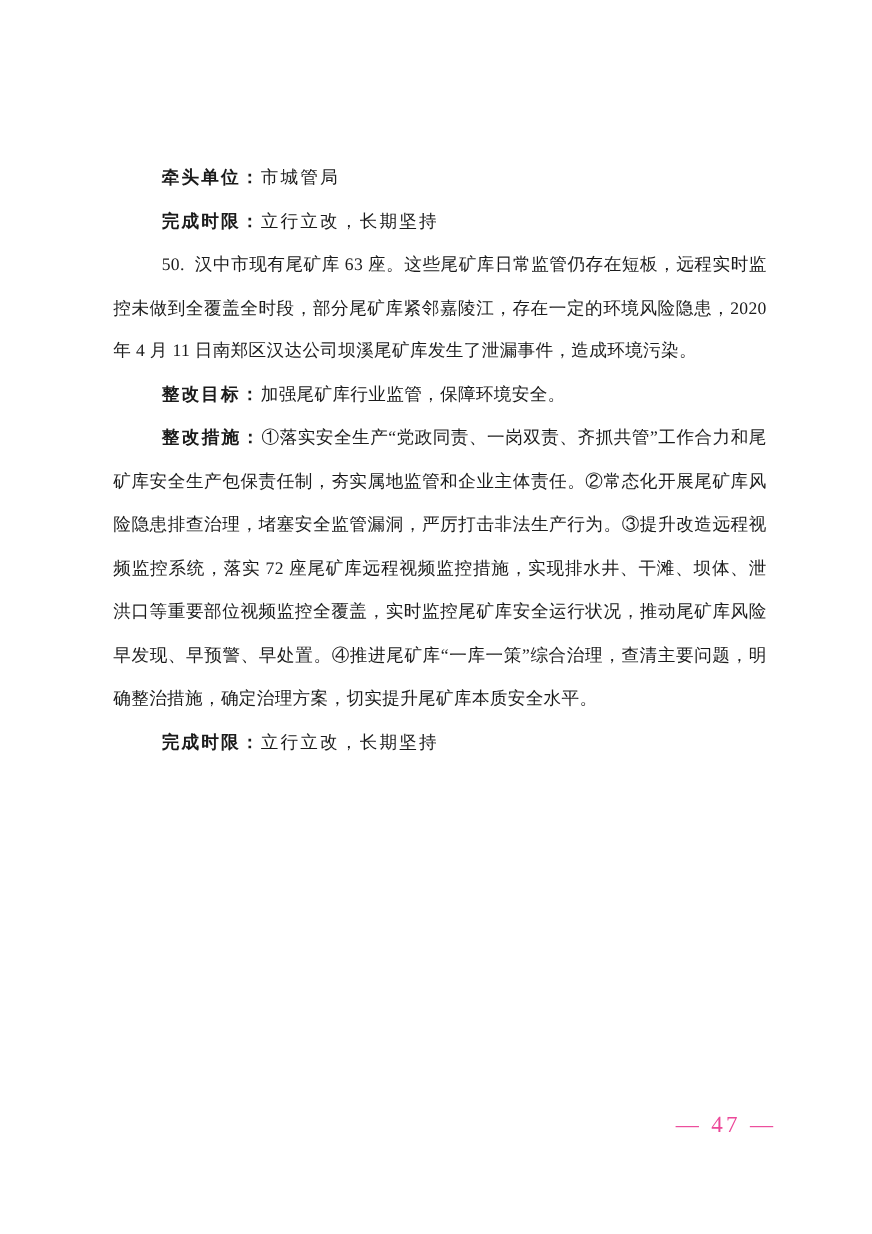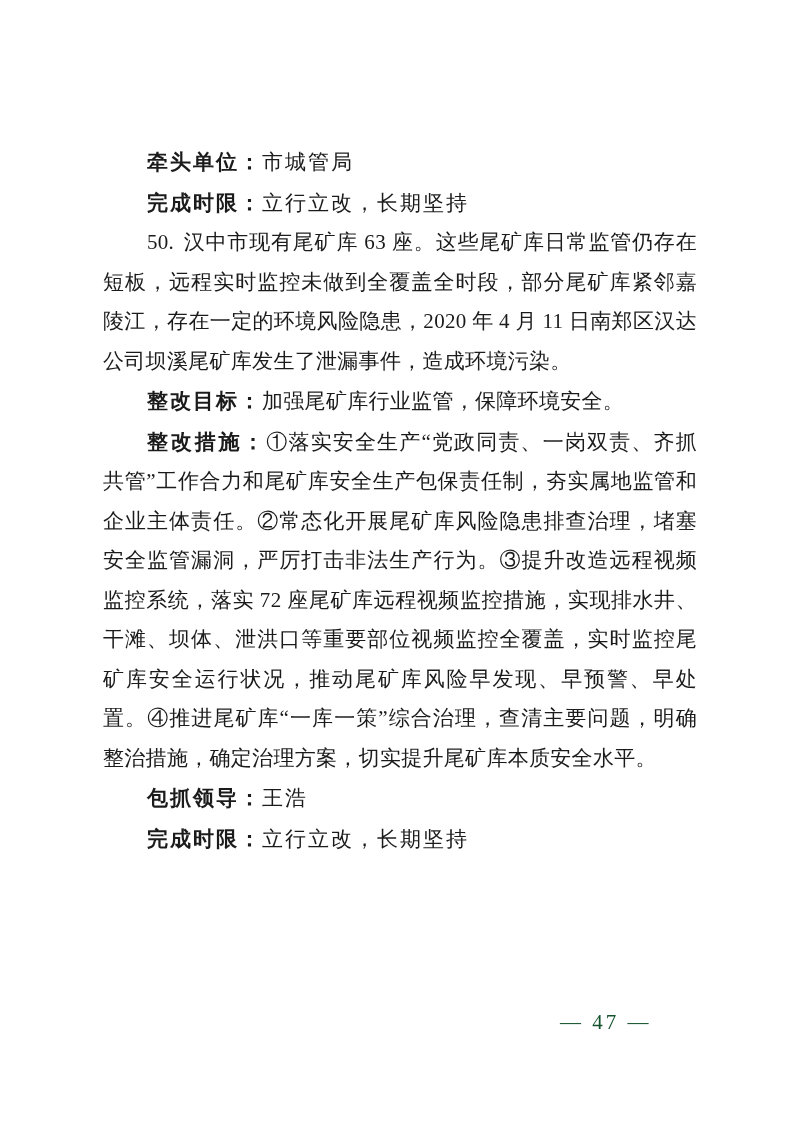--- a/index.html
+++ b/index.html
@@ -9,61 +9,60 @@
     color: #1b1b1b;
     font-family: "Liberation Serif", "DejaVu Serif", serif;
     position: relative;
     overflow: hidden;
   }
   .content {
     position: absolute;
     left: 103px;
     top: 142px;
     width: 594px;
-    font-size: 21px;
+    font-size: 16px;
     line-height: 39.5px;
     text-align: justify;
   }
   .content p { text-indent: 44px; }
   .field-label {
     font-family: "Liberation Sans", "DejaVu Sans", sans-serif;
     font-weight: bold;
     letter-spacing: 2px;
   }
   .field-value { letter-spacing: 2px; }
   .para-num { margin-right: 9px; }
   .body-text { letter-spacing: 0.3px; }
   .page-number {
     position: absolute;
     top: 1010px;
     left: 560px;
     width: 200px;
-    text-align: left;
+    text-align: center;
     font-size: 21px;
     letter-spacing: 3px;
-    color: #14532d;
+    color: #ec4899;
   }
 </style>
 </head>
 <body>
 
 <div class="content">
 
   <p><span class="field-label">牵头单位：</span><span class="field-value">市城管局</span></p>
 
 
   <p><span class="field-label">完成时限：</span><span class="field-value">立行立改，长期坚持</span></p>
 
   <p><span class="para-num body-text">50.</span><span class="body-text">汉中市现有尾矿库 63 座。这些尾矿库日常监管仍存在短板，远程实时监控未做到全覆盖全时段，部分尾矿库紧邻嘉陵江，存在一定的环境风险隐患，2020 年 4 月 11 日南郑区汉达公司坝溪尾矿库发生了泄漏事件，造成环境污染。</span></p>
 
   <p><span class="field-label">整改目标：</span><span class="body-text">加强尾矿库行业监管，保障环境安全。</span></p>
 
   <p><span class="field-label">整改措施：</span><span class="body-text">①落实安全生产“党政同责、一岗双责、齐抓共管”工作合力和尾矿库安全生产包保责任制，夯实属地监管和企业主体责任。②常态化开展尾矿库风险隐患排查治理，堵塞安全监管漏洞，严厉打击非法生产行为。③提升改造远程视频监控系统，落实 72 座尾矿库远程视频监控措施，实现排水井、干滩、坝体、泄洪口等重要部位视频监控全覆盖，实时监控尾矿库安全运行状况，推动尾矿库风险早发现、早预警、早处置。④推进尾矿库“一库一策”综合治理，查清主要问题，明确整治措施，确定治理方案，切实提升尾矿库本质安全水平。</span></p>
 
-  <p><span class="field-label">包抓领导：</span><span class="field-value">王浩</span></p>
 
 
 
   <p><span class="field-label">完成时限：</span><span class="field-value">立行立改，长期坚持</span></p>
 
 </div>
 
 <div class="page-number">— 47 —</div>
 
 </body></html>

